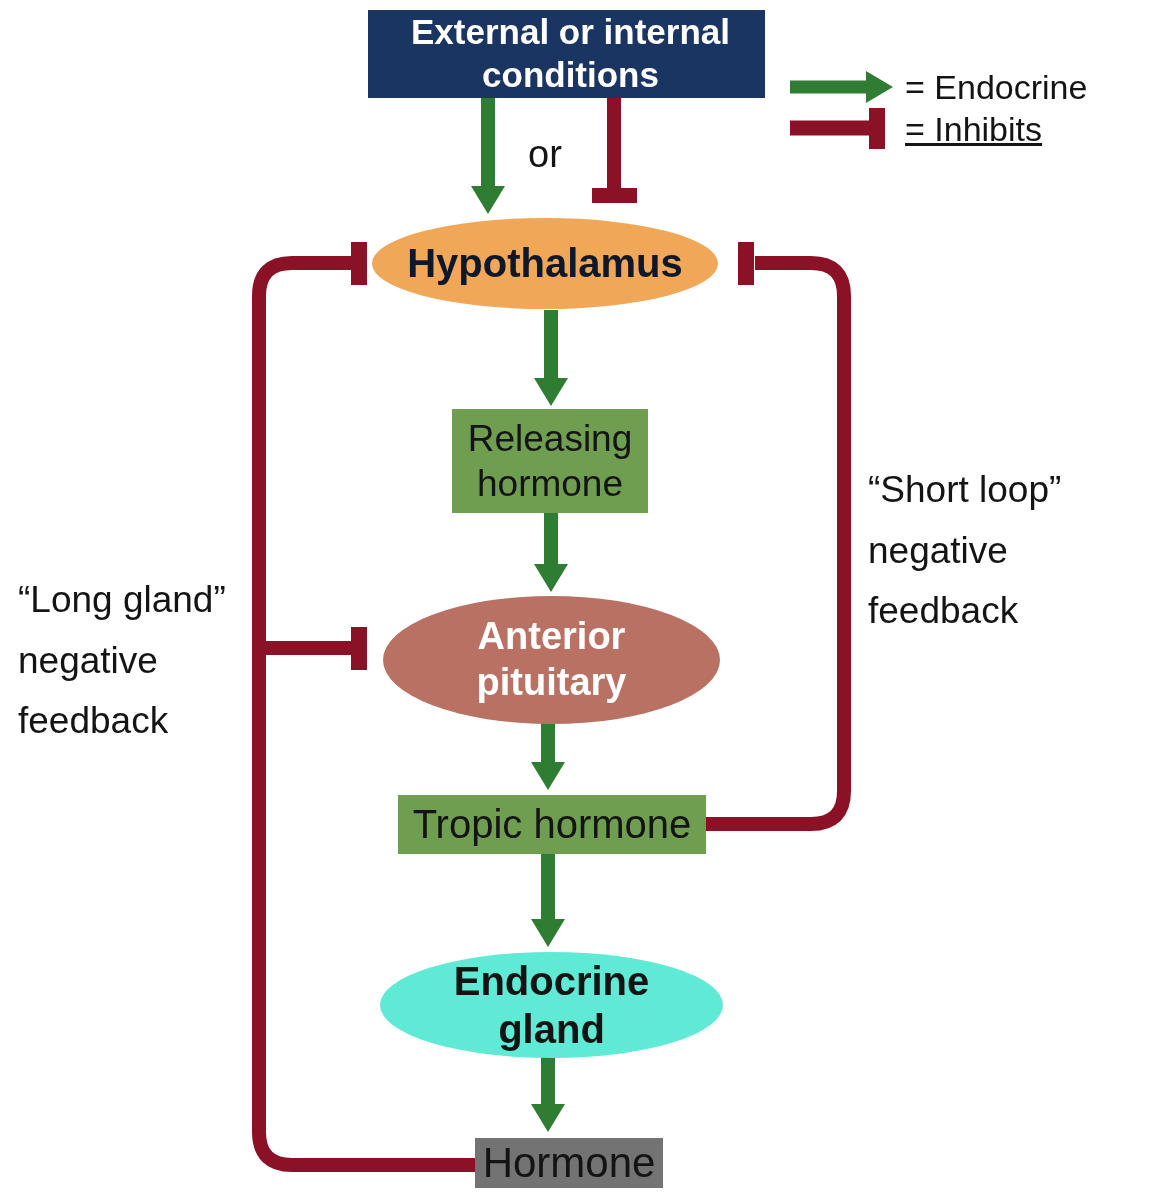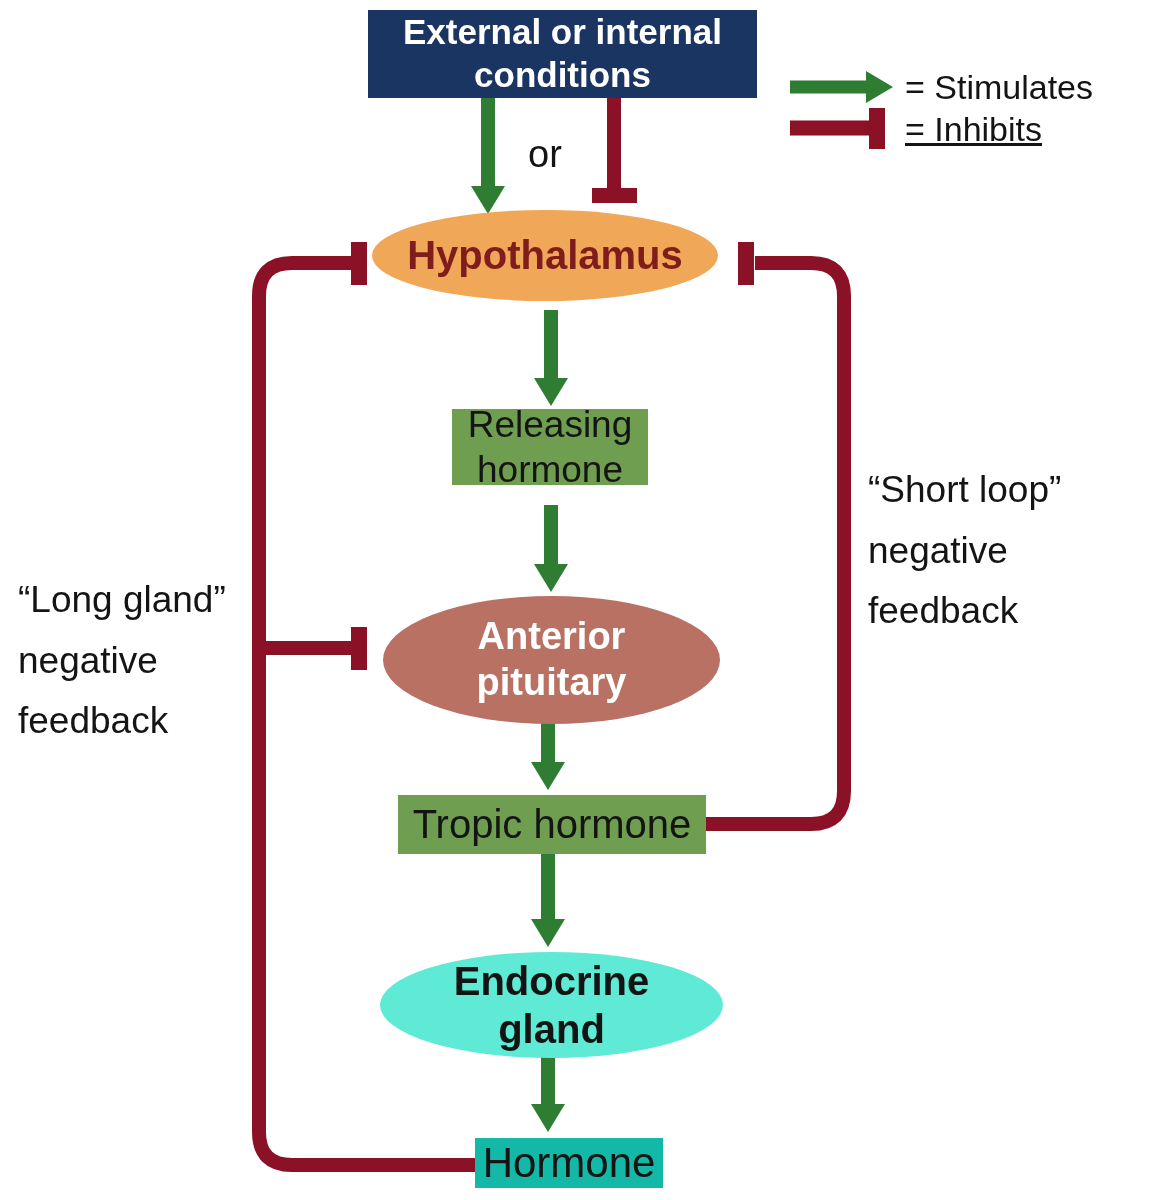--- a/index.html
+++ b/index.html
@@ -13,21 +13,21 @@
   }
   #wires{position:absolute;left:0;top:0;width:1149px;height:1200px;}
   .node{
     position:absolute;
     display:flex;align-items:center;justify-content:center;
     text-align:center;
   }
   .rectbox{ }
   .ellipse{border-radius:50%;}
   .navybox{
-    color:#ffffff;font-weight:bold;font-size:35px;line-height:1.22;
+    color:#ffffff;font-weight:bold;font-size:35px;line-height:1.22;padding-left:8px;
   }
   .greenbox{font-size:37px;line-height:1.22;color:#141414;}
   .sidelabel{
     position:absolute;
     font-size:37px;line-height:1.64;
     white-space:pre-line;
     color:#141414;
   }
   .legend-text{
     position:absolute;
@@ -87,49 +87,49 @@
       <rect x="869" y="108" width="16" height="41" style="fill: rgb(138, 17, 38);"></rect>
     </g>
   </svg>
 
   <div class="node rectbox navybox" style="left: 368px; top: 10px; width: 389px; height: 88px; background-color: rgb(27, 53, 98);">
     <span>External or internal conditions</span>
   </div>
 
   <div class="orlabel" style="left:528px;top:110px;margin-top:23px;">or</div>
 
-  <div class="node ellipse" style="left: 372px; top: 210px; width: 346px; height: 91px; font-size: 40px; font-weight: bold; color: #7f1d1d; background-color: rgb(240, 167, 87);">
+  <div class="node ellipse" style="left: 372px; top: 218px; width: 346px; height: 91px; font-size: 40px; font-weight: bold; color: #0f172a; background-color: rgb(240, 167, 87);">
     <span>Hypothalamus</span>
   </div>
 
-  <div class="node rectbox greenbox" style="left: 452px; top: 409px; width: 196px; height: 76px; background-color: rgb(111, 158, 81);">
+  <div class="node rectbox greenbox" style="left: 452px; top: 409px; width: 196px; height: 104px; background-color: rgb(111, 158, 81);">
     <span>Releasing hormone</span>
   </div>
 
   <div class="node ellipse" style="left: 383px; top: 596px; width: 337px; height: 128px; font-size: 38px; font-weight: bold; color: rgb(255, 255, 255); line-height: 1.2; background-color: rgb(185, 113, 100);">
     <span style="width:220px;">Anterior pituitary</span>
   </div>
 
   <div class="node rectbox greenbox" style="left: 398px; top: 795px; width: 308px; height: 59px; font-size: 40px; background-color: rgb(111, 158, 81);">
     <span>Tropic hormone</span>
   </div>
 
   <div class="node ellipse" style="left: 380px; top: 952px; width: 343px; height: 106px; font-size: 40px; font-weight: bold; color: rgb(20, 20, 20); line-height: 1.2; background-color: #5eead4;">
     <span style="width:240px;">Endocrine gland</span>
   </div>
 
-  <div class="node rectbox greenbox" style="left: 475px; top: 1138px; width: 188px; height: 50px; font-size: 42px; background-color: #14b8a6;">
+  <div class="node rectbox greenbox" style="left: 475px; top: 1138px; width: 188px; height: 50px; font-size: 42px; background-color: #737373;">
     <span>Hormone</span>
   </div>
 
   <div class="sidelabel" style="left:18px;top:570px;">“Long gland”
 negative
 feedback</div>
 
   <div class="sidelabel" style="left:868px;top:460px;">“Short loop”
 negative
 feedback</div>
 
-  <div class="legend-text" style="left:905px;top:68px;">= Stimulates</div>
+  <div class="legend-text" style="left:905px;top:68px;">= Endocrine</div>
 
   <div class="legend-text" style="left:905px;top:110px;text-decoration:underline;">= Inhibits</div>
 
 </div>
 
 </body></html>

